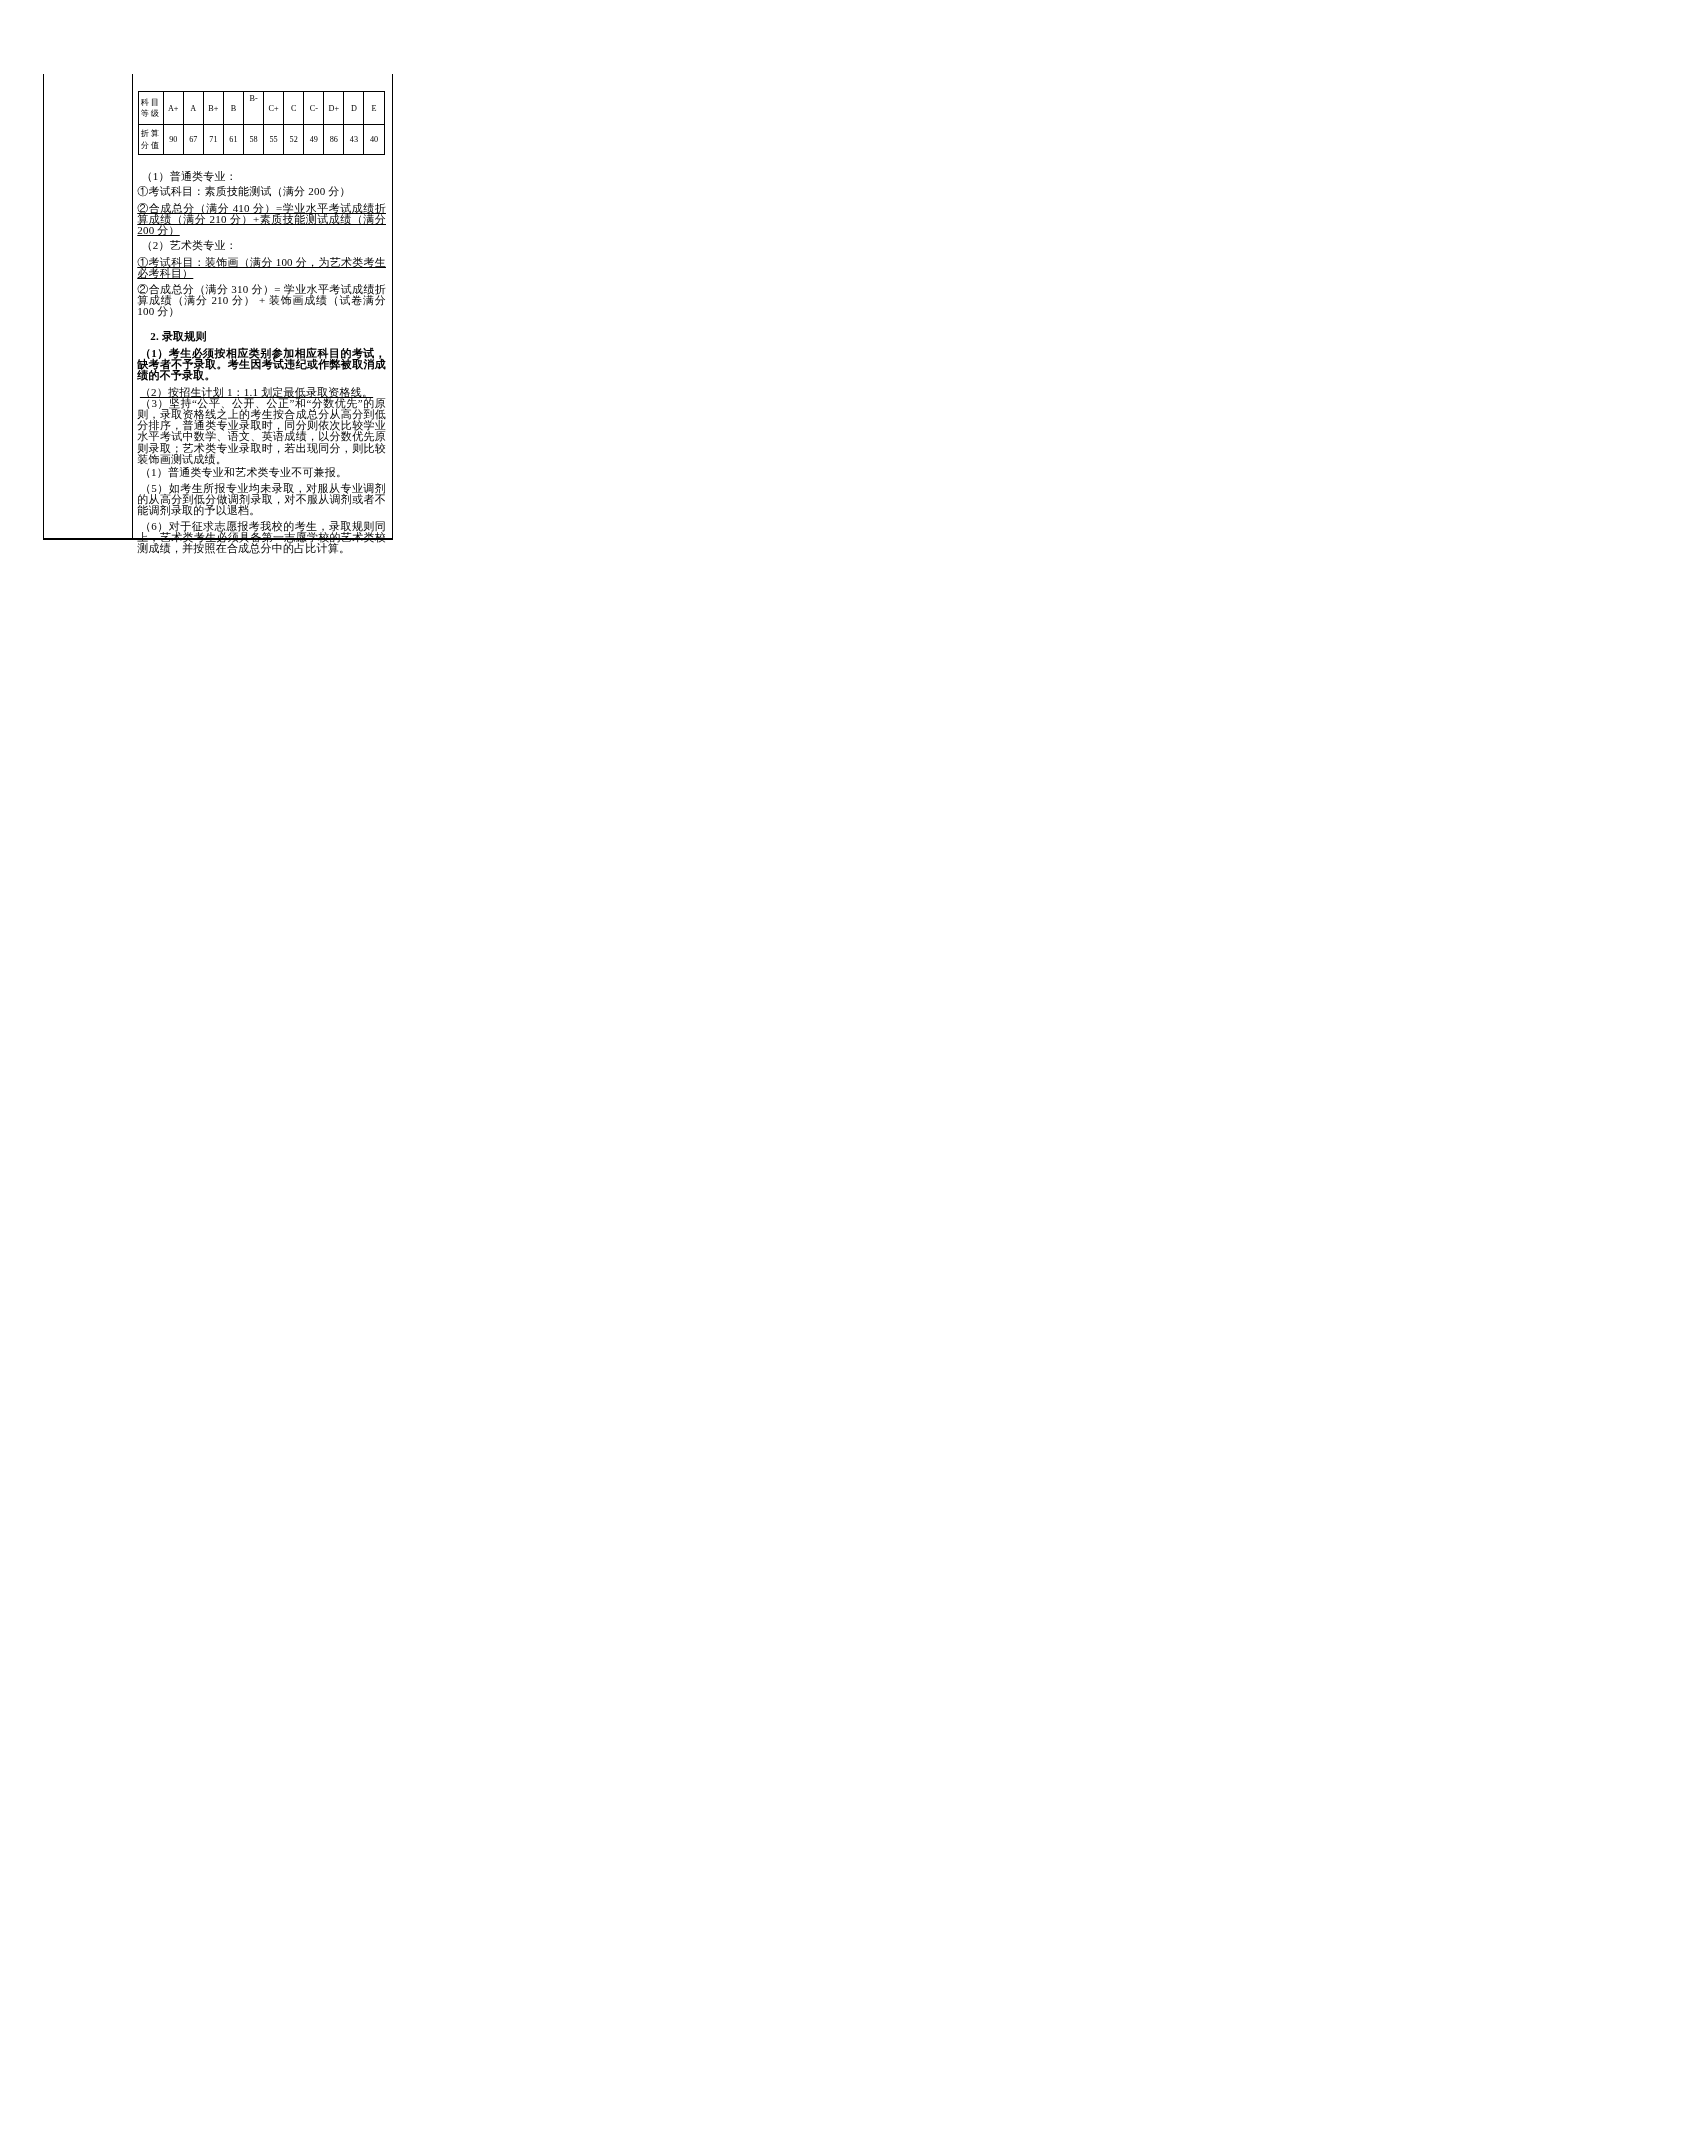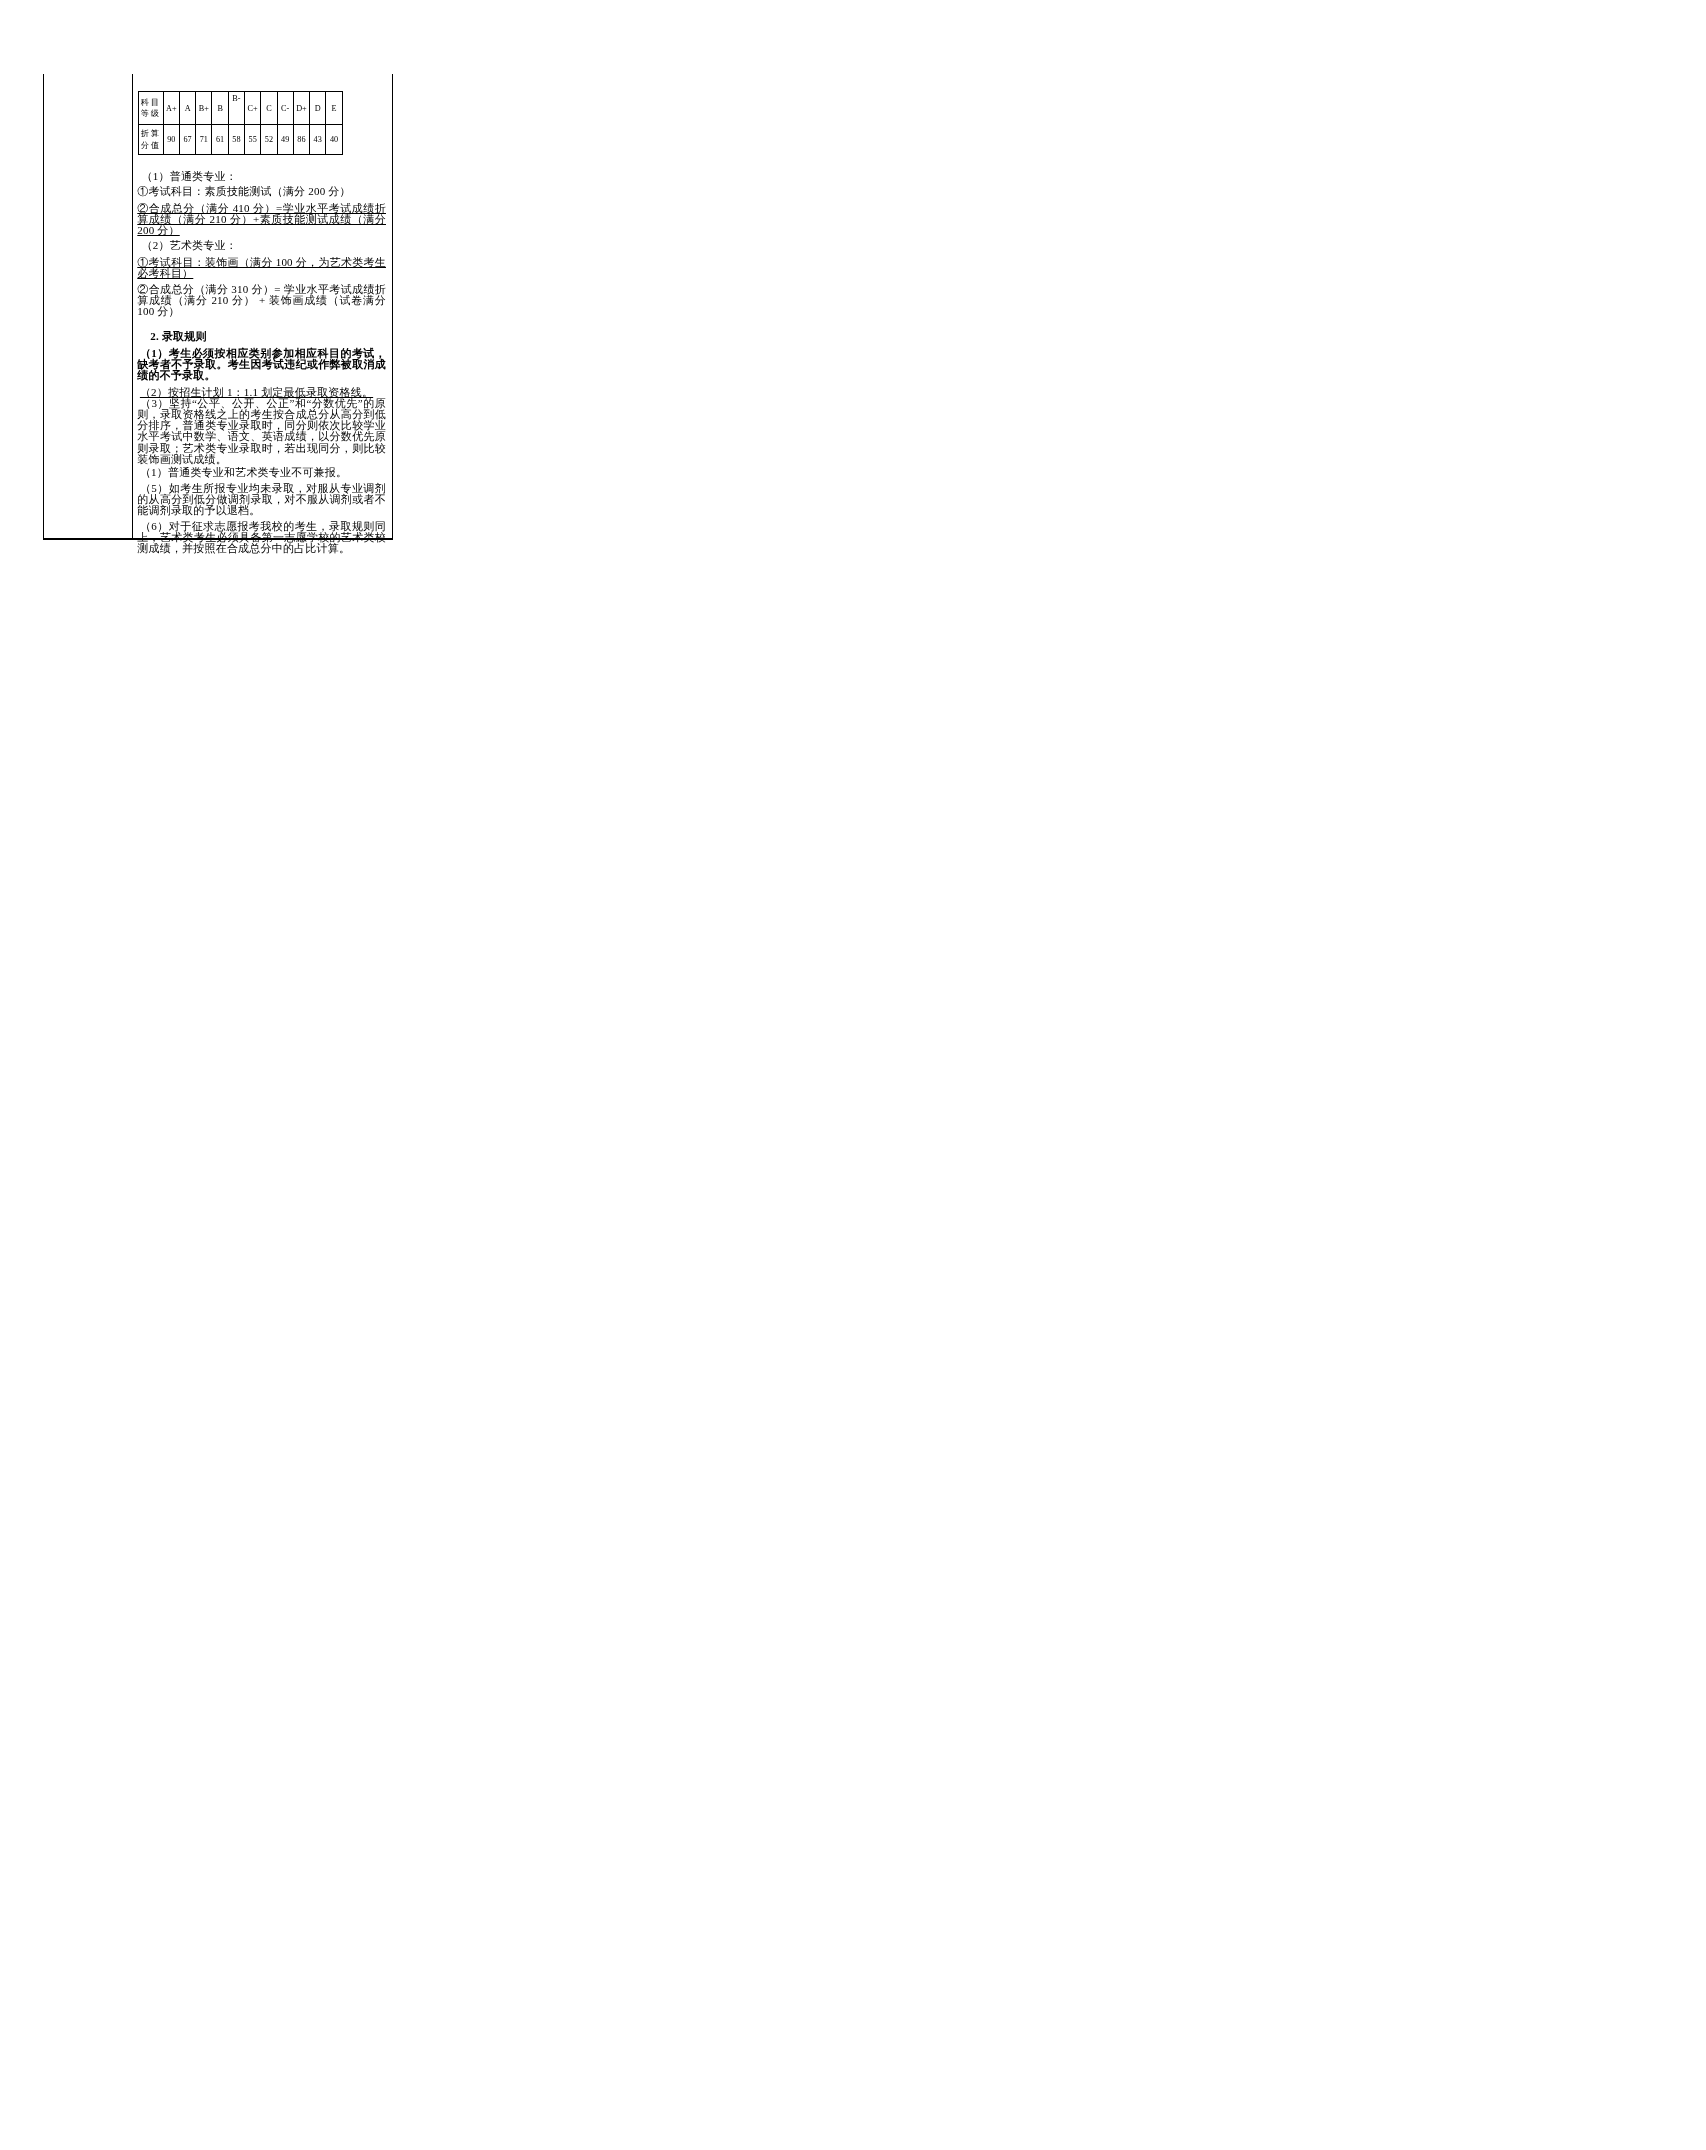--- a/index.html
+++ b/index.html
@@ -36,21 +36,21 @@
   }
   .content-cell {
     flex: 1;
     padding: 0 6px 0 4.3px;
     box-sizing: border-box;
   }
   
   table.grade-table {
     border-collapse: collapse;
     table-layout: fixed;
-    width: 205px;
+    width: 247px;
     margin: 17px 0 0 0.4px;
   }
   .grade-table td {
     border: 0.4px solid #000;
     text-align: center;
     vertical-align: middle;
     font-size: 8.2px;
     padding: 0;
     height: 30px;
   }

